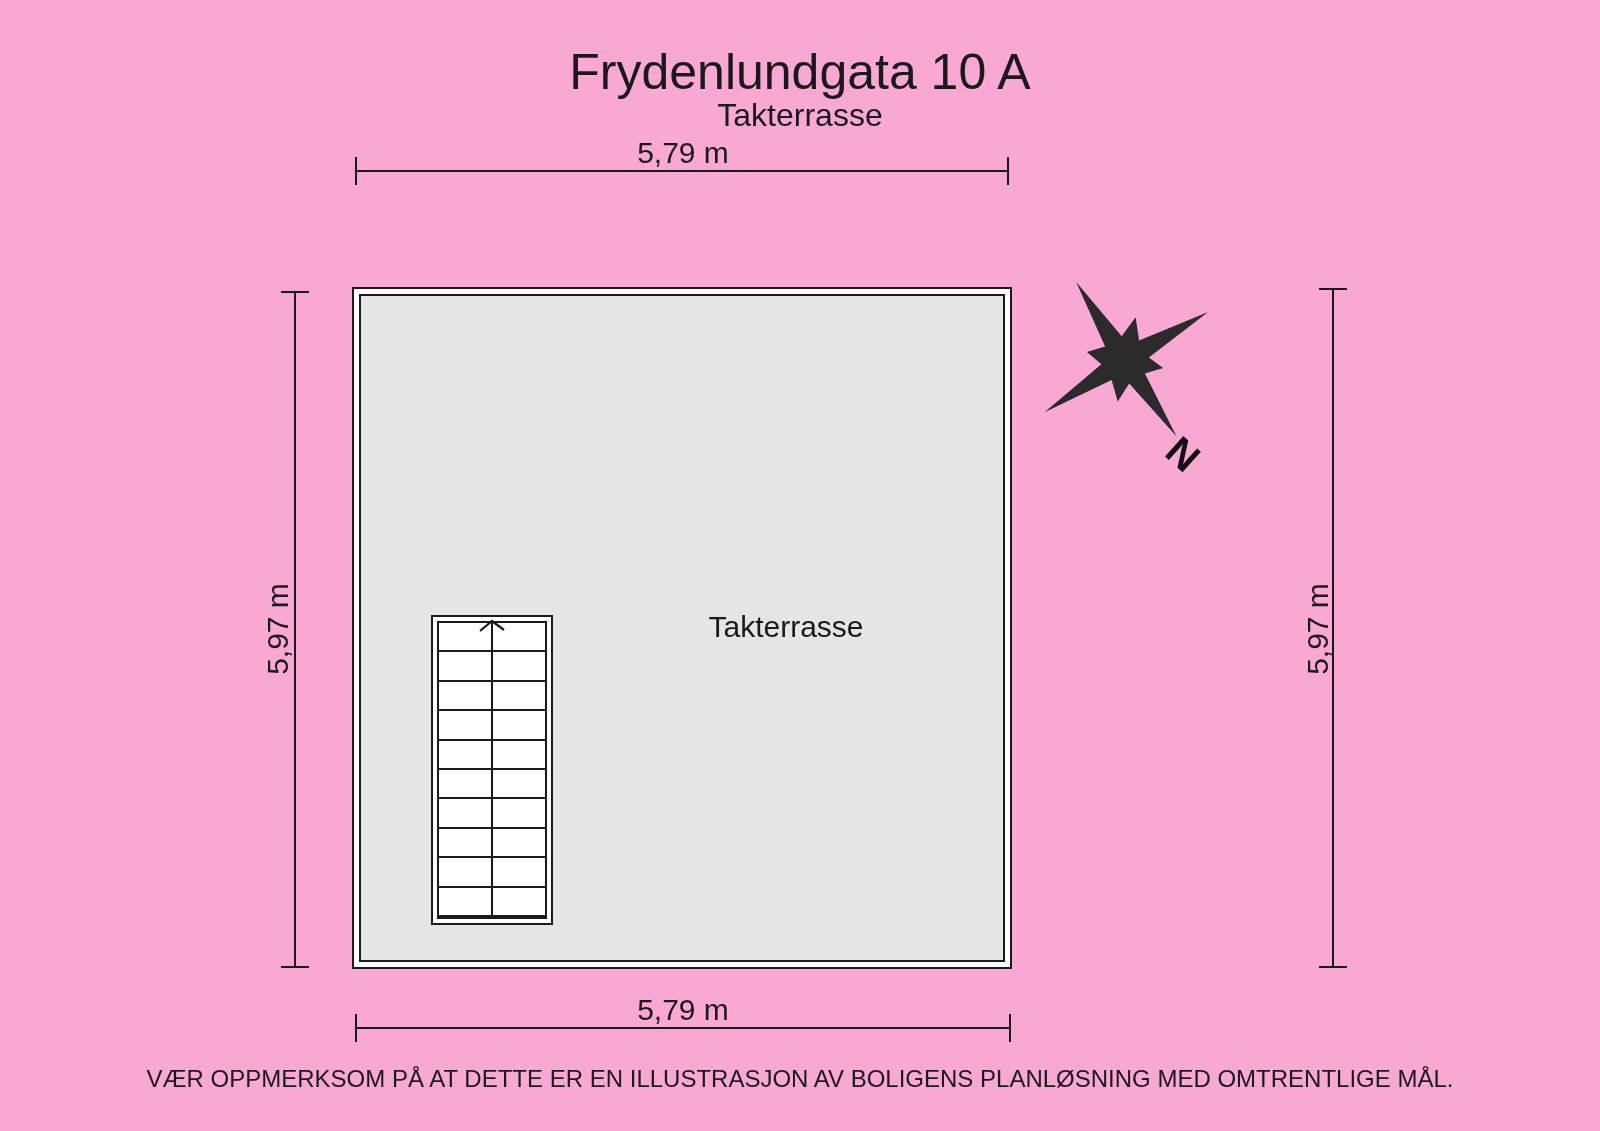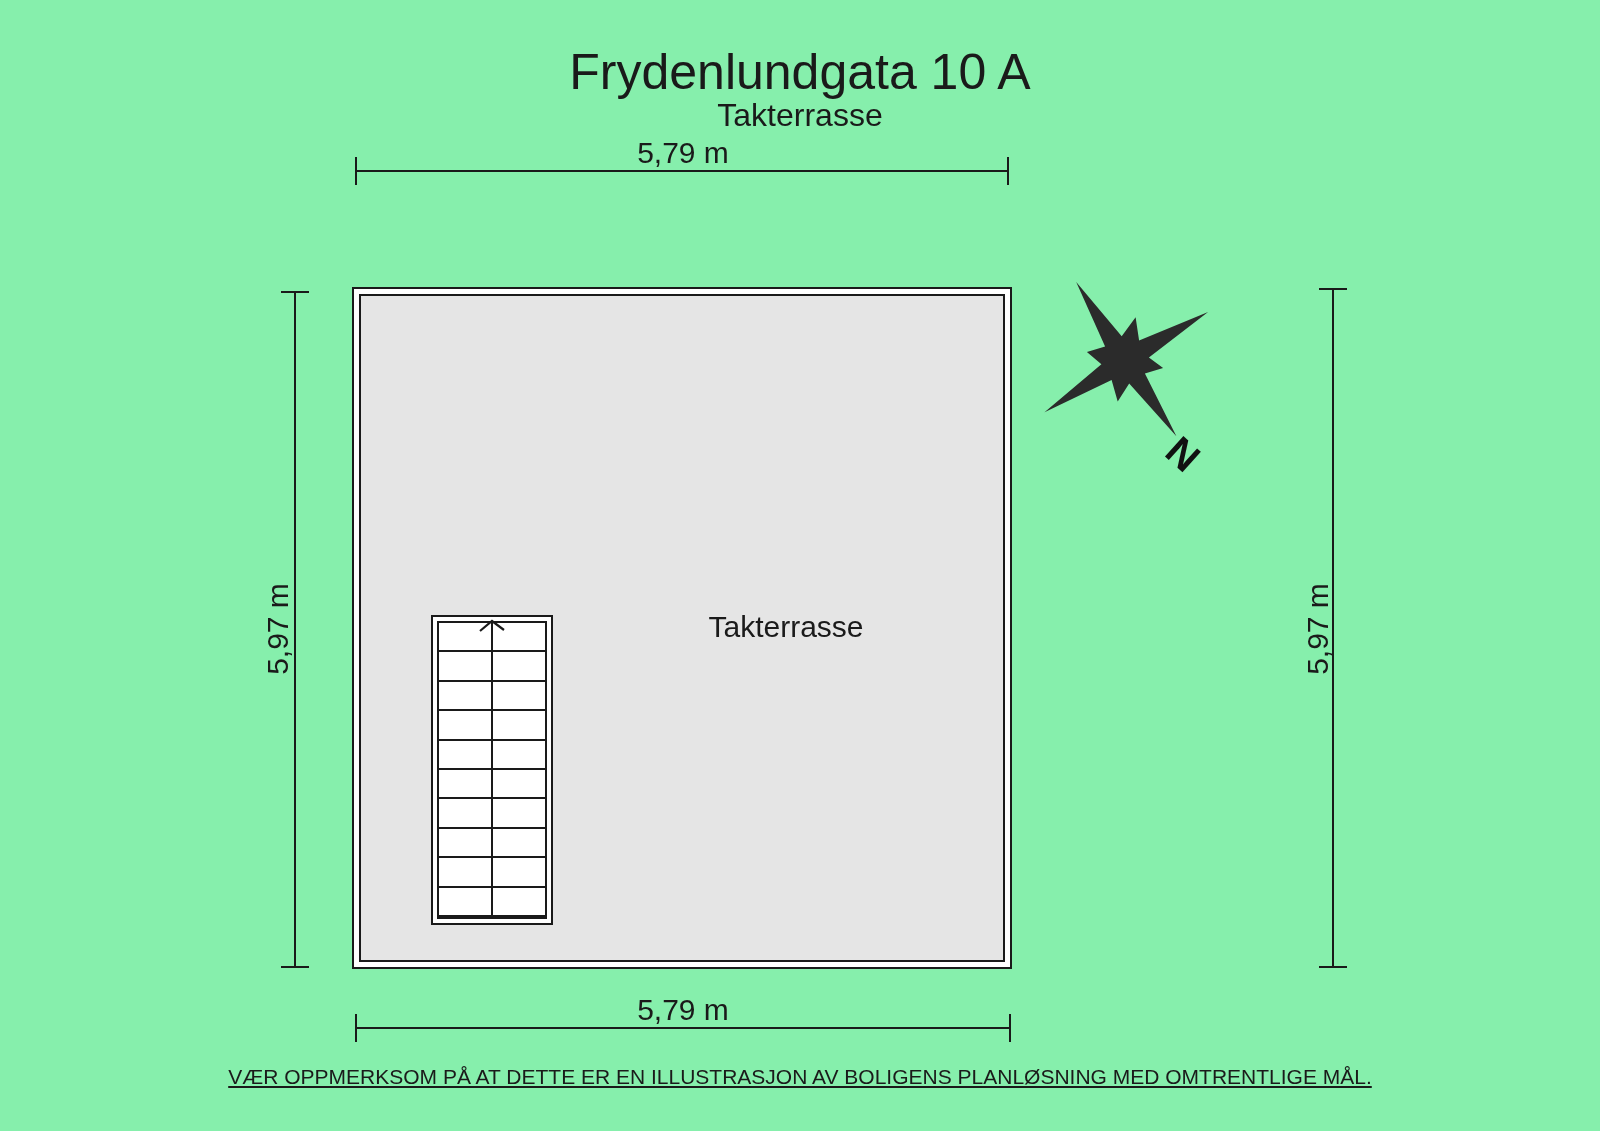--- a/index.html
+++ b/index.html
@@ -1,17 +1,17 @@
 <!DOCTYPE html>
 <html><head>
 <meta charset="utf-8">
 <style>
   html,body{margin:0;padding:0;background:#fff;}
   .plan{
-    position:relative;width:1600px;height:1131px;background:#86efac;
+    position:relative;width:1600px;height:1131px;background:#f9a8d4;
     font-family:"Liberation Sans","DejaVu Sans",sans-serif;color:#1a1a1a;overflow:hidden;
   }
   .abs{position:absolute;}
   .center-text{left:0;width:1600px;text-align:center;}
   .page-title{top:46px;font-size:50px;line-height:1.05;letter-spacing:0;}
   .page-subtitle{top:99px;font-size:32px;line-height:1.05;}
   
   .dim-line{background:#1a1a1a;}
   .dim-line.h{height:2px;}
   .dim-line.v{width:2px;}
@@ -38,21 +38,21 @@
   .stairs-arrow{left:477px;top:617px;}
   
   .compass{left:1020px;top:252px;}
   .compass-n{
     left:1156px;top:432px;width:54px;height:44px;text-align:center;
     font-size:40px;font-weight:700;line-height:44px;color:#111;
     transform:rotate(42deg);transform-origin:50% 50%;
   }
   
   .footer-credit{top:1031px;font-size:19px;letter-spacing:0.2px;}
-  .disclaimer{font-size:21px;letter-spacing:0;text-decoration:underline;}
+  .disclaimer{font-size:24px;letter-spacing:0;}
   .d1{top:1065px;}
   .d2{top:1087px;}
 </style>
 </head>
 <body>
 
 <div class="plan">
 
   <div class="abs center-text page-title">Frydenlundgata 10 A</div>
   <div class="abs center-text page-subtitle">Takterrasse</div>

